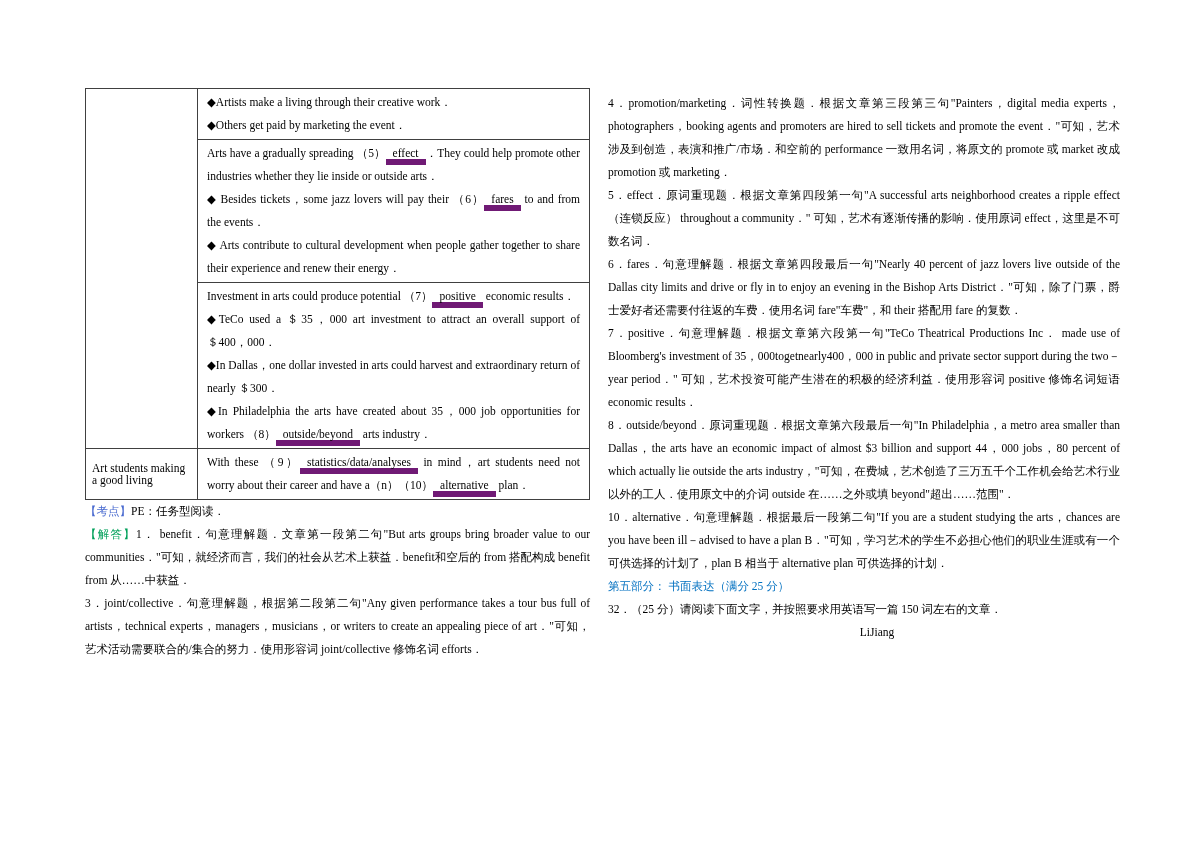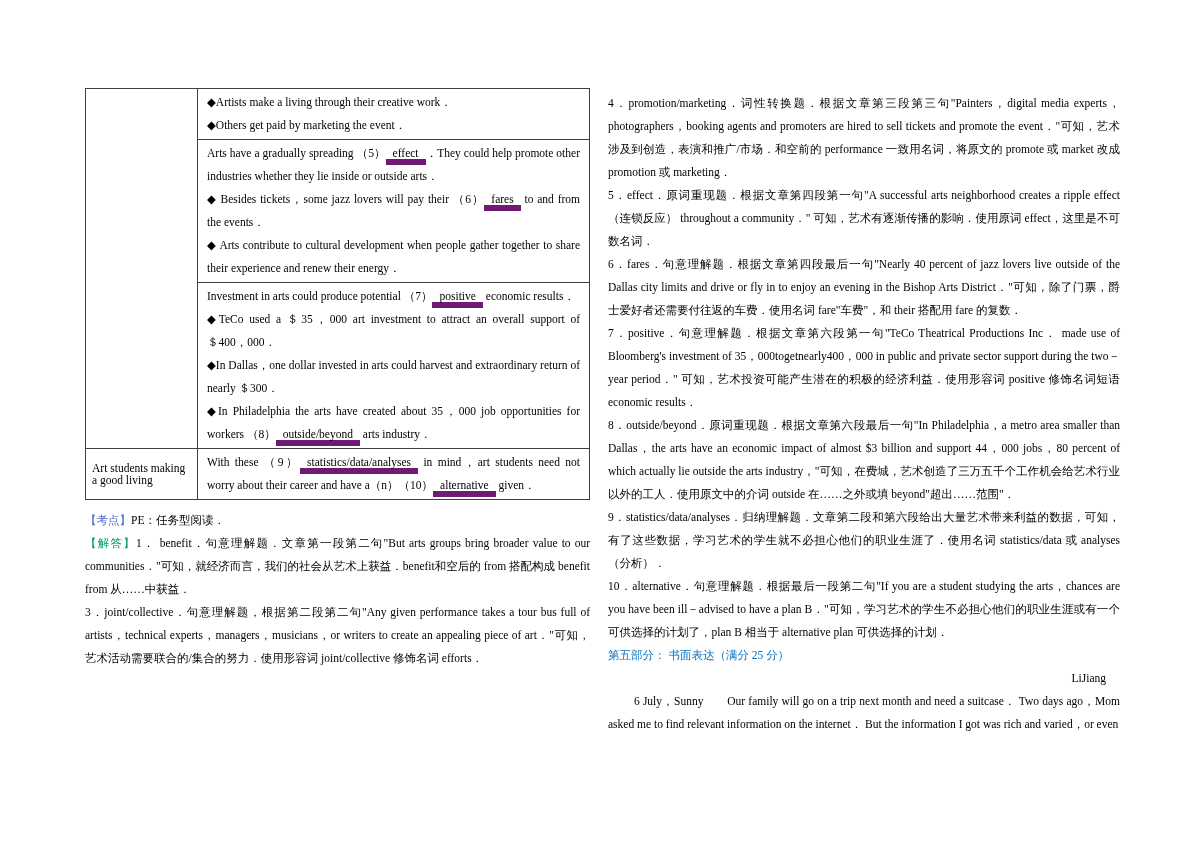--- a/index.html
+++ b/index.html
@@ -17,30 +17,30 @@
   .col-right { width: 512px; flex: 0 0 512px; padding-top: 4px; }
   p { margin: 0; line-height: 23px; text-align: justify; }
 
   
   .task-table { border-collapse: collapse; width: 100%; table-layout: fixed; }
   .task-table td { border: 1px solid #404040; vertical-align: top; padding: 2px 9px; }
   .task-table td.rowlabel { width: 112px; vertical-align: middle; padding: 2px 6px; }
   .blank { border-bottom: 6px solid #701a75; padding: 0 7px; white-space: nowrap; }
 
   
-  .notes { margin-top: 9px; }
+  .notes { }
 
   
   .lbl-kaodian  { color: #4a6bd0; }
   .lbl-fenxi    { color: #00a05a; }
   .lbl-jieda    { color: #00a05a; }
   .lbl-dianping { color: #00a0e0; }
 
   .part-heading { color: #0070c0; font-weight: normal; }
-  .li-jiang { display: flex; justify-content: flex-end; padding: 0 14px 0 40px; line-height: 23px; }
+  .li-jiang { display: flex; justify-content: center; padding: 0 14px 0 40px; line-height: 23px; }
   .diary { text-indent: 26px; }
 </style>
 </head>
 <body>
 
 <div class="page">
 
   <div class="col-left">
 
     <table class="task-table">
@@ -63,43 +63,42 @@
           <td>
             <p><span>Investment in arts could produce potential （7）</span><span class="blank">positive</span><span> economic results．</span></p>
             <p><span>◆TeCo used a ＄35，000 art investment to attract an overall support of ＄400，000．</span></p>
             <p><span>◆In Dallas，one dollar invested in arts could harvest and extraordinary return of nearly ＄300．</span></p>
             <p><span>◆In Philadelphia the arts have created about 35，000 job opportunities for workers （8）</span><span class="blank">outside/beyond</span><span> arts industry．</span></p>
           </td>
         </tr>
         <tr>
           <td class="rowlabel"><span>Art students making a good living</span></td>
           <td>
-            <p><span>With these （9）</span><span class="blank">statistics/data/analyses</span><span> in mind，art students need not worry about their career and have a（n）（10）</span><span class="blank">alternative</span><span> given．</span></p>
+            <p><span>With these （9）</span><span class="blank">statistics/data/analyses</span><span> in mind，art students need not worry about their career and have a（n）（10）</span><span class="blank">alternative</span><span> plan．</span></p>
           </td>
         </tr>
       </tbody>
     </table>
 
     <div class="notes">
       <p><span class="lbl-kaodian">【考点】</span><span>PE：任务型阅读．</span></p>
       <p><span class="lbl-jieda">【解答】</span><span>1． benefit．句意理解题．文章第一段第二句"But arts groups bring broader value to our communities．"可知，就经济而言，我们的社会从艺术上获益．benefit和空后的 from 搭配构成 benefit from 从……中获益．</span></p>
       <p>3．joint/collective．句意理解题，根据第二段第二句"Any given performance takes a tour bus full of artists，technical experts，managers，musicians，or writers to create an appealing piece of art．"可知，艺术活动需要联合的/集合的努力．使用形容词 joint/collective 修饰名词 efforts．</p>
     </div>
 
   </div>
 
   <div class="col-right">
     <p>4．promotion/marketing．词性转换题．根据文章第三段第三句"Painters，digital media experts，photographers，booking agents and promoters are hired to sell tickets and promote the event．"可知，艺术涉及到创造，表演和推广/市场．和空前的 performance 一致用名词，将原文的 promote 或 market 改成 promotion 或 marketing．</p>
     <p>5．effect．原词重现题．根据文章第四段第一句"A successful arts neighborhood creates a ripple effect （连锁反应） throughout a community．" 可知，艺术有逐渐传播的影响．使用原词 effect，这里是不可数名词．</p>
     <p>6．fares．句意理解题．根据文章第四段最后一句"Nearly 40 percent of jazz lovers live outside of the Dallas city limits and drive or fly in to enjoy an evening in the Bishop Arts District．"可知，除了门票，爵士爱好者还需要付往返的车费．使用名词 fare"车费"，和 their 搭配用 fare 的复数．</p>
     <p>7．positive．句意理解题．根据文章第六段第一句"TeCo Theatrical Productions Inc． made use of Bloomberg's investment of 35，000togetnearly400，000 in public and private sector support during the two－year period．" 可知，艺术投资可能产生潜在的积极的经济利益．使用形容词 positive 修饰名词短语 economic results．</p>
     <p>8．outside/beyond．原词重现题．根据文章第六段最后一句"In Philadelphia，a metro area smaller than Dallas，the arts have an economic impact of almost $3 billion and support 44，000 jobs，80 percent of which actually lie outside the arts industry，"可知，在费城，艺术创造了三万五千个工作机会给艺术行业以外的工人．使用原文中的介词 outside 在……之外或填 beyond"超出……范围"．</p>
-    <p>9．statistics/data/analyses．归纳理解题．文章第二段和第六段给出大量艺术带来利益的数据，可知，有了这些数据，学习艺术的学生就不必担心他们的职业生涯了．使用名词 statistics/data 或 analyses（分析）．</p>
     <p>10．alternative．句意理解题．根据最后一段第二句"If you are a student studying the arts，chances are you have been ill－advised to have a plan B．"可知，学习艺术的学生不必担心他们的职业生涯或有一个可供选择的计划了，plan B 相当于 alternative plan 可供选择的计划．</p>
     <p class="part-heading">第五部分： 书面表达（满分 25 分）</p>
+    <p>32．（25 分）请阅读下面文字，并按照要求用英语写一篇 150 词左右的文章．</p>
     <div class="li-jiang">
       <span>Li</span>
       <span>Jiang</span>
     </div>
-    <p class="diary">6 July，Sunny　　Our family will go on a trip next month and need a suitcase． Two days ago，Mom asked me to find relevant information on the internet． But the information I got was rich and varied，or even</p>
   </div>
 
 </div>
 
 </body></html>

